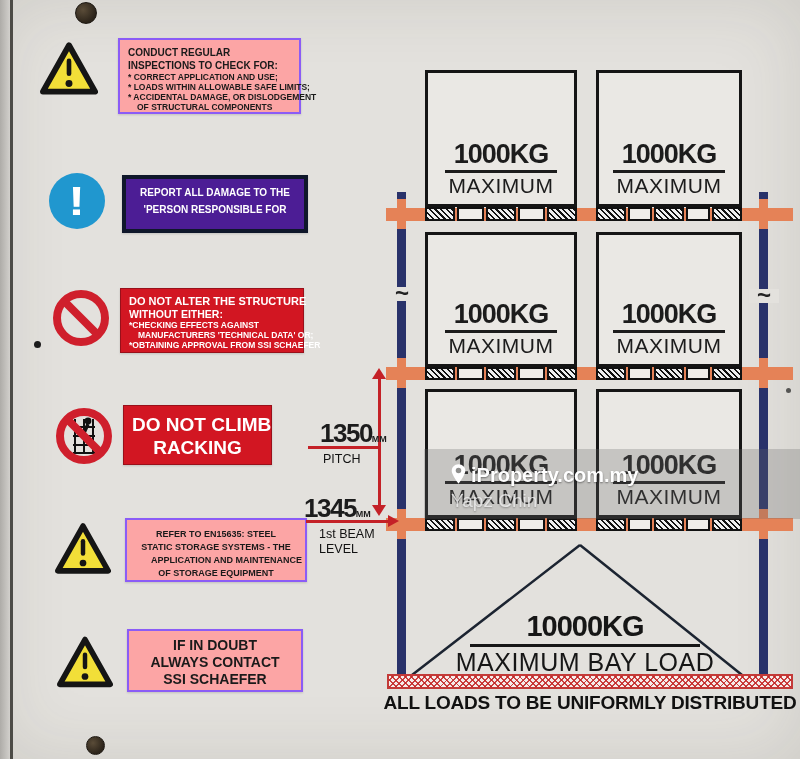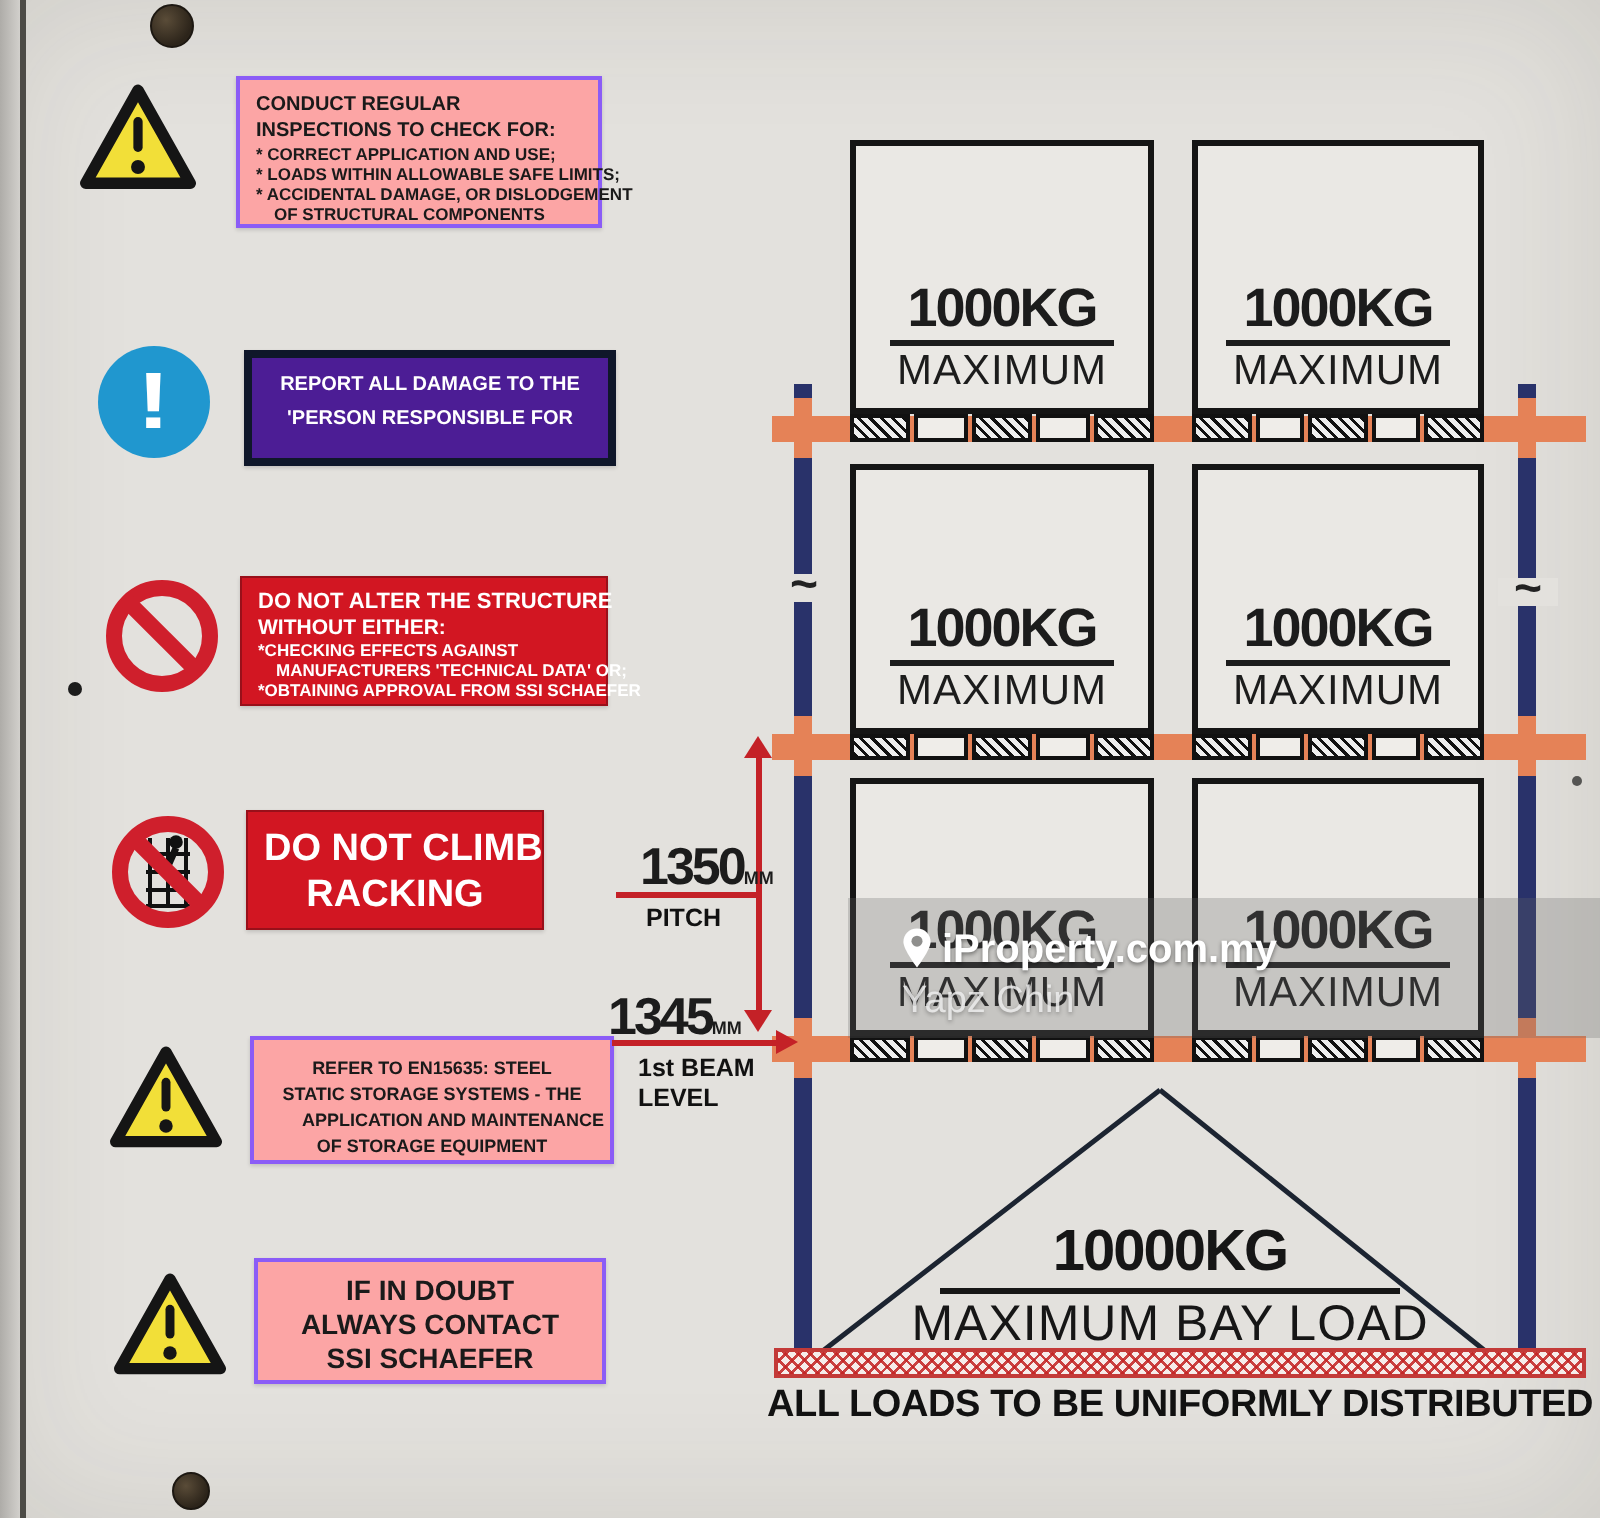--- a/index.html
+++ b/index.html
@@ -36,21 +36,21 @@
   .unit-box{border:3px solid #151515;background:#eae8e4;display:flex;flex-direction:column;align-items:center;justify-content:flex-end;padding-bottom:7px;}
   .weight{font-size:27px;font-weight:bold;letter-spacing:-1px;color:#1c1c1c;line-height:1.05;}
   .wline{width:112px;height:3px;background:#1c1c1c;margin:2px 0 1px 0;}
   .qualifier{font-size:21px;color:#1c1c1c;letter-spacing:.5px;line-height:1.1;}
   .pallet{display:flex;height:14px;}
   .foot{width:26px;border:2px solid #111;background:repeating-linear-gradient(45deg,#111 0 1.5px,#eee 1.5px 4px);}
   .slat{flex:1;border:2px solid #111;background:#efede9;margin:0 2px;}
   
   .dimnum{color:#1c1c1c;font-size:26px;font-weight:bold;letter-spacing:-1.5px;white-space:nowrap;}
   .dimnum .mm{font-size:9px;letter-spacing:0;vertical-align:baseline;}
-  .dimlabel{color:#111;font-size:12.5px;font-weight:bold;line-height:14px;}
+  .dimlabel{color:#111;font-size:12.5px;font-weight:normal;line-height:14px;}
   .redline{background:#c42127;}
   .arrowhead{width:0;height:0;position:absolute;}
   
   .floor{background:
       repeating-linear-gradient(45deg,rgba(195,35,35,.85) 0 1.4px,transparent 1.4px 4.5px),
       repeating-linear-gradient(-45deg,rgba(195,35,35,.85) 0 1.4px,transparent 1.4px 4.5px),
       #f6ecea;
     border:2px solid #c33a38;}
   .bayval{font-size:29px;font-weight:bold;letter-spacing:-1px;color:#161616;line-height:1.05;}
   .bayline{width:230px;height:2.5px;background:#161616;margin:3px auto 2px auto;}

